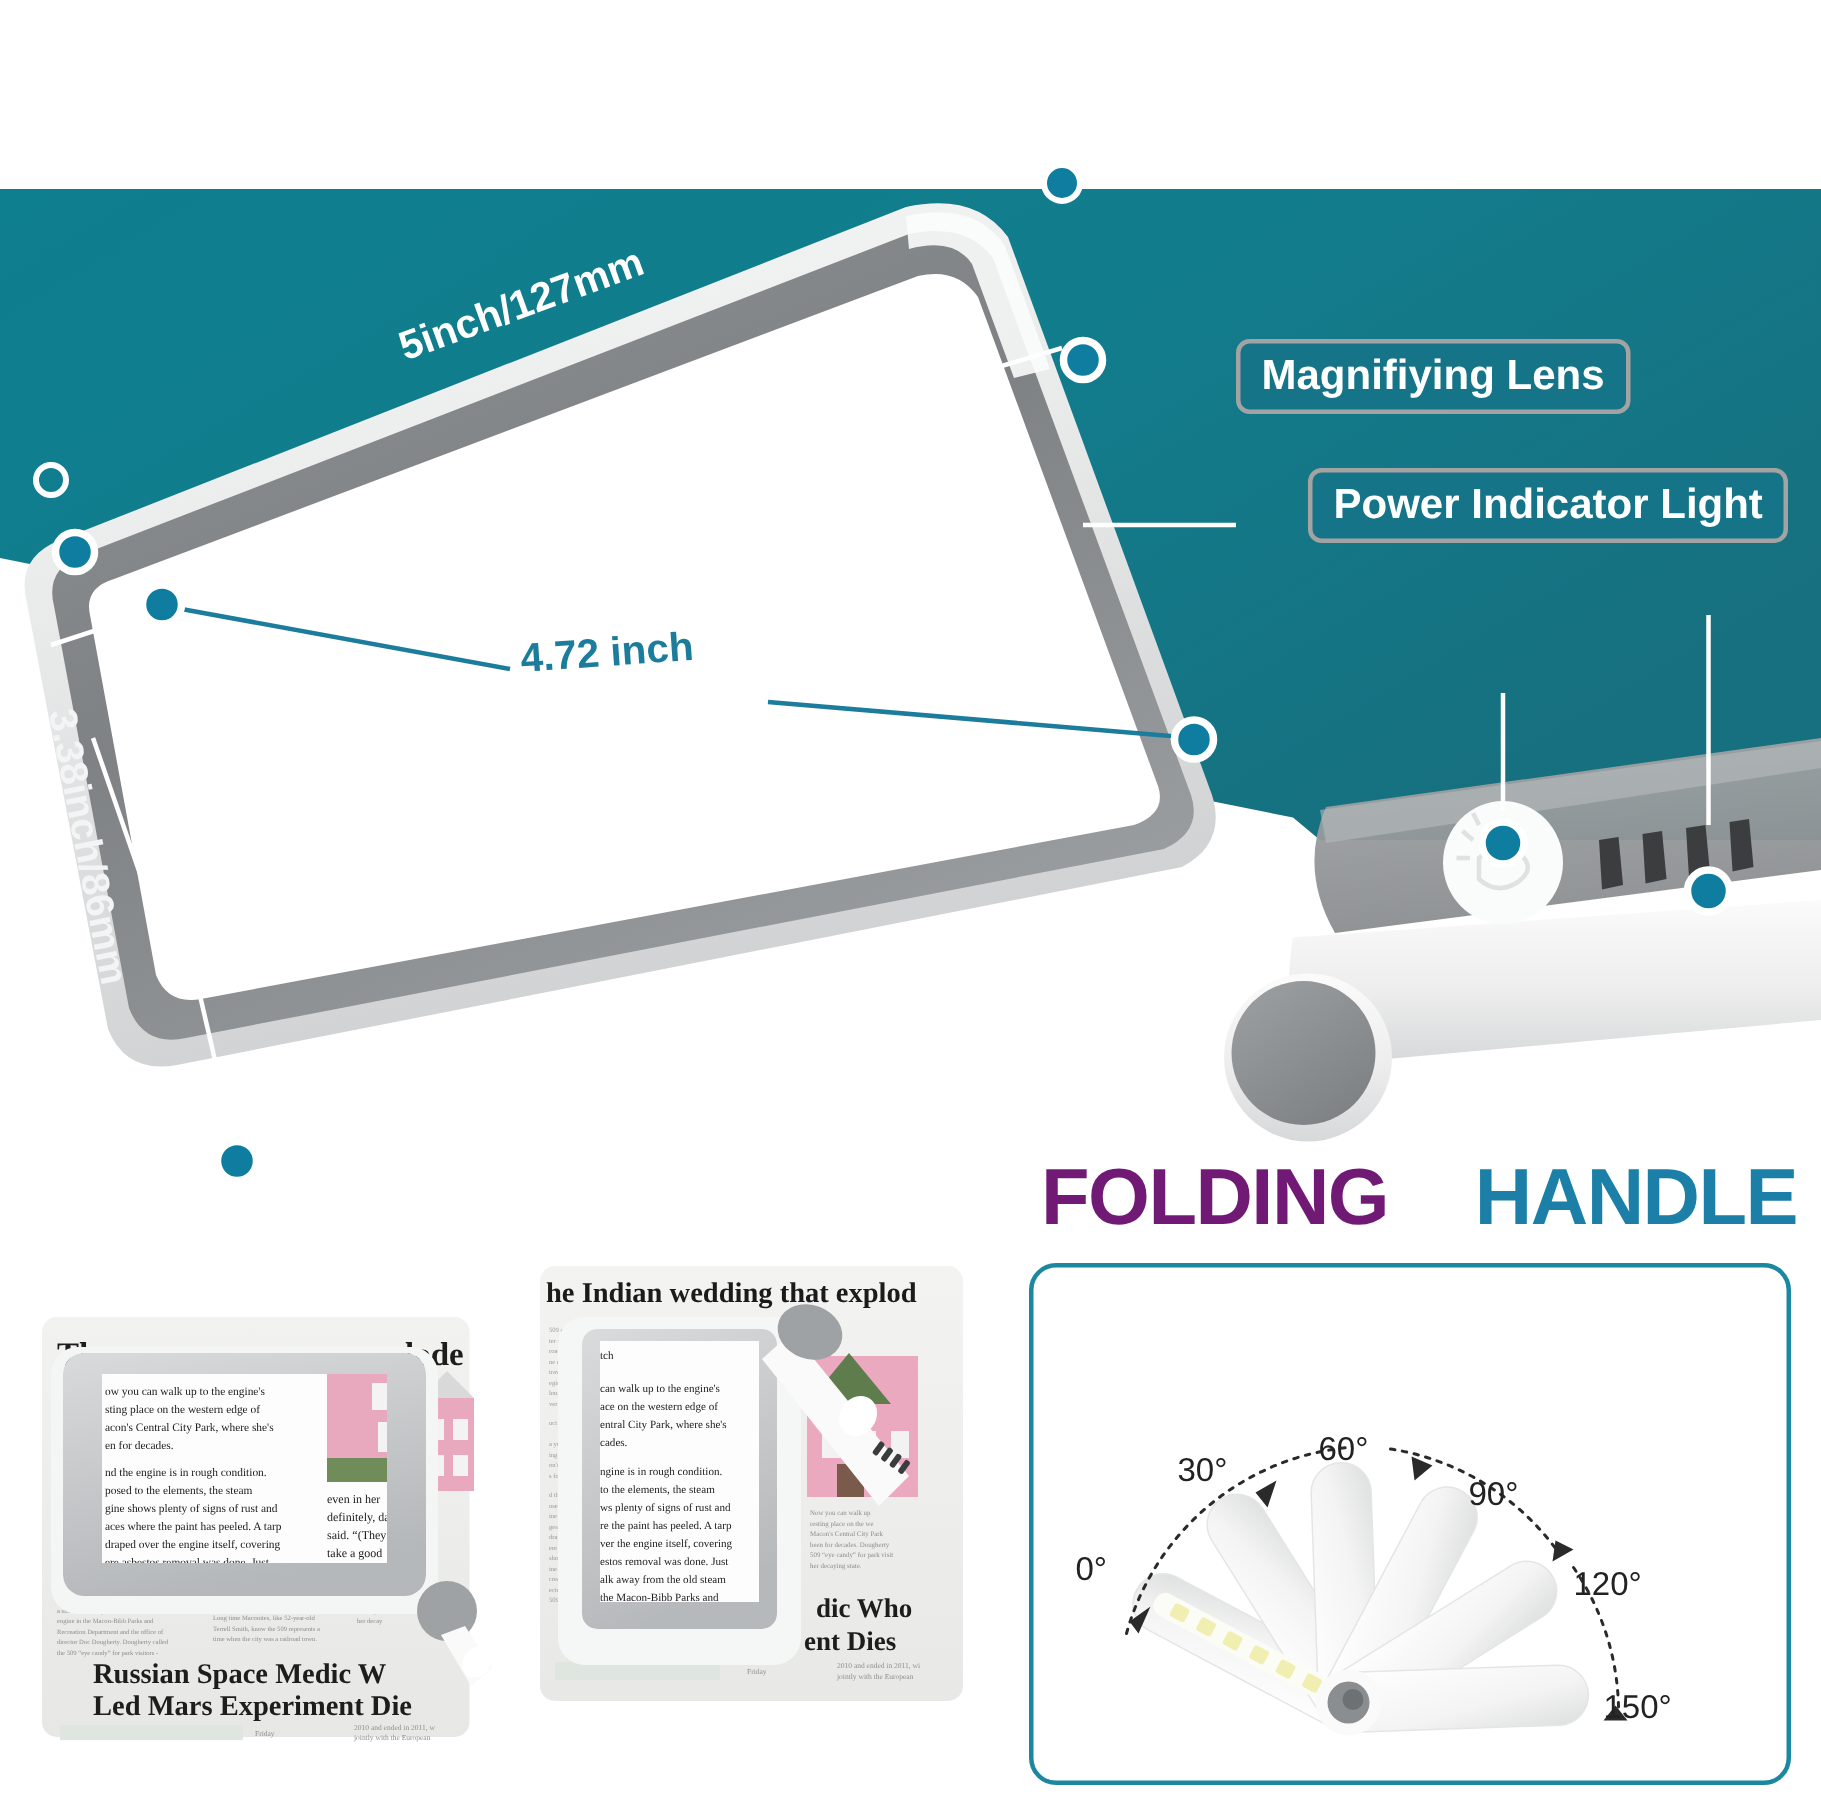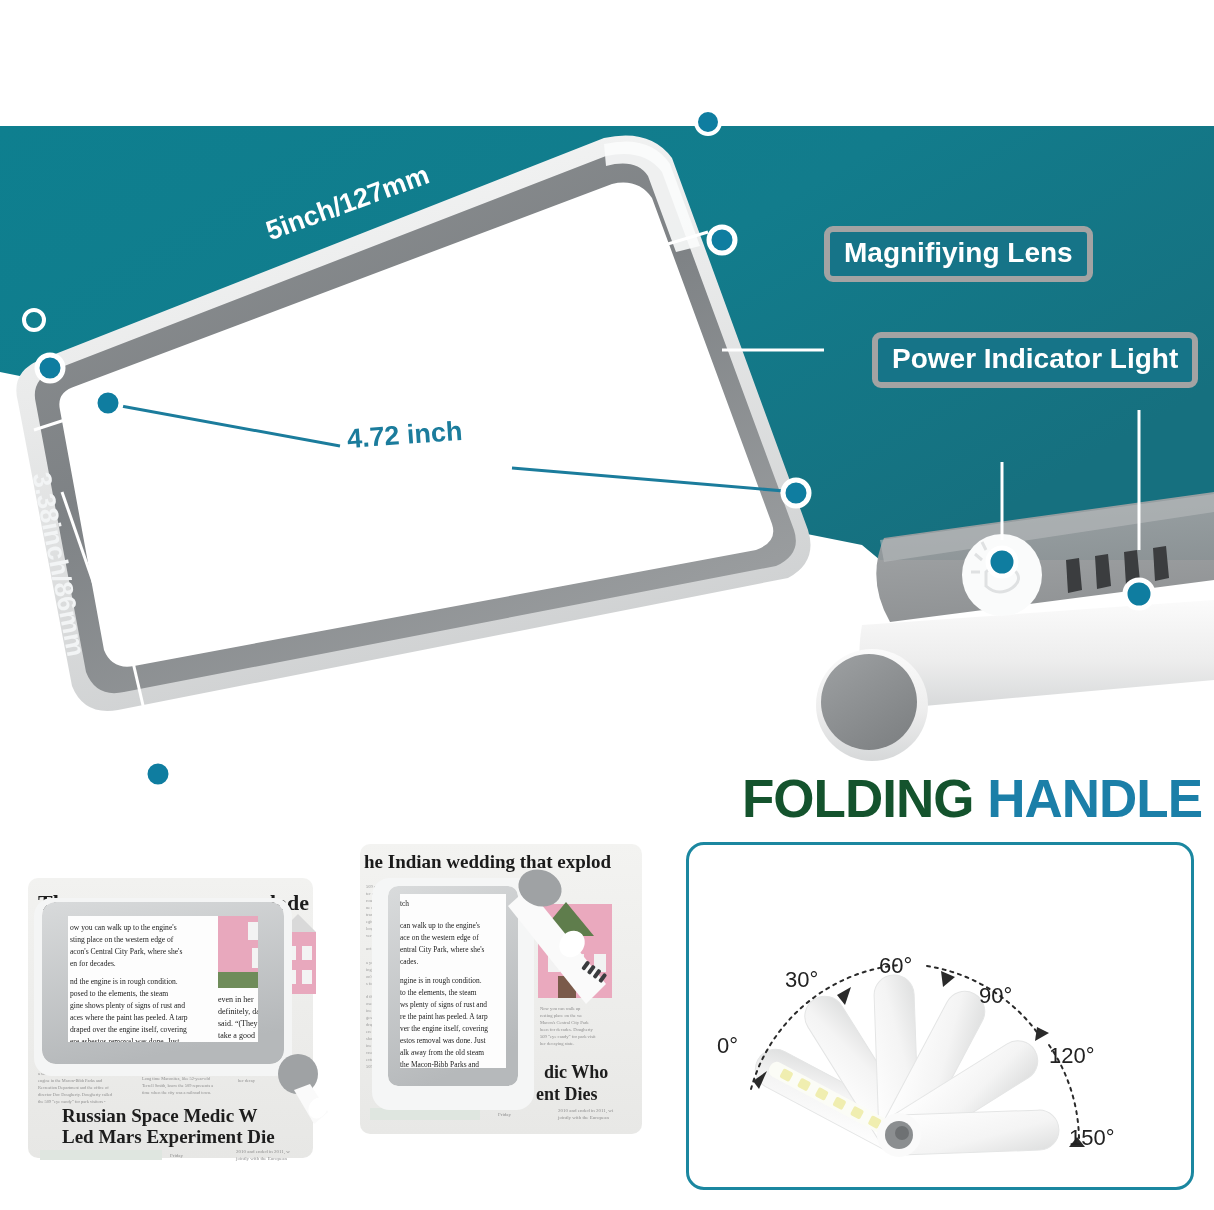--- a/index.html
+++ b/index.html
@@ -17,32 +17,32 @@
   
   .dim-text{position:absolute;color:#fff;font-weight:bold;white-space:nowrap;}
   #dim-width-label{left:262px;top:218px;font-size:27px;transform:rotate(-20deg);
       transform-origin:left top;}
   #dim-height-label{left:56px;top:470px;font-size:26px;color:#f2f4f5;
       transform:rotate(79deg);transform-origin:left top;}
   #dim-diag-label{position:absolute;left:346px;top:424px;font-size:27px;font-weight:bold;
       color:#1b7c9c;transform:rotate(-4deg);transform-origin:left top;white-space:nowrap;}
 
   
-  .callout{position:absolute;background:#167488;border:6px solid #a3a3a3;border-radius:9px;
+  .callout{position:absolute;background:#167488;border:3px solid #a3a3a3;border-radius:9px;
       color:#ffffff;font-weight:bold;font-size:28px;padding:5px 14px 7px 14px;
       white-space:nowrap;box-sizing:border-box;}
   #callout-lens{left:824px;top:226px;}
-  #callout-power{left:872px;top:332px;text-align:center;}
+  #callout-power{left:872px;top:312px;text-align:center;}
   #callout-touch{left:886px;top:390px;}
 
   
   #folding-title{position:absolute;left:694px;top:772px;font-size:53px;font-weight:bold;
       letter-spacing:-1px;line-height:1;white-space:nowrap;}
-  #folding-title .w1{color:#14532d;margin-left:48px;}
-  #folding-title .w2{color:#1b7fa8;}
+  #folding-title .w1{color:#701a75;}
+  #folding-title .w2{color:#1b7fa8;margin-left:44px;}
   #folding-box{position:absolute;left:686px;top:842px;width:508px;height:348px;
       border:3px solid #1b87a0;border-radius:18px;background:#fff;box-sizing:border-box;
       overflow:hidden;}
 
   
   .photo{position:absolute;}
   #photo-one{left:22px;top:872px;width:306px;height:296px;}
   #photo-two{left:350px;top:836px;width:306px;height:330px;}
 
   .npText{font-family:"Liberation Serif",serif;}

